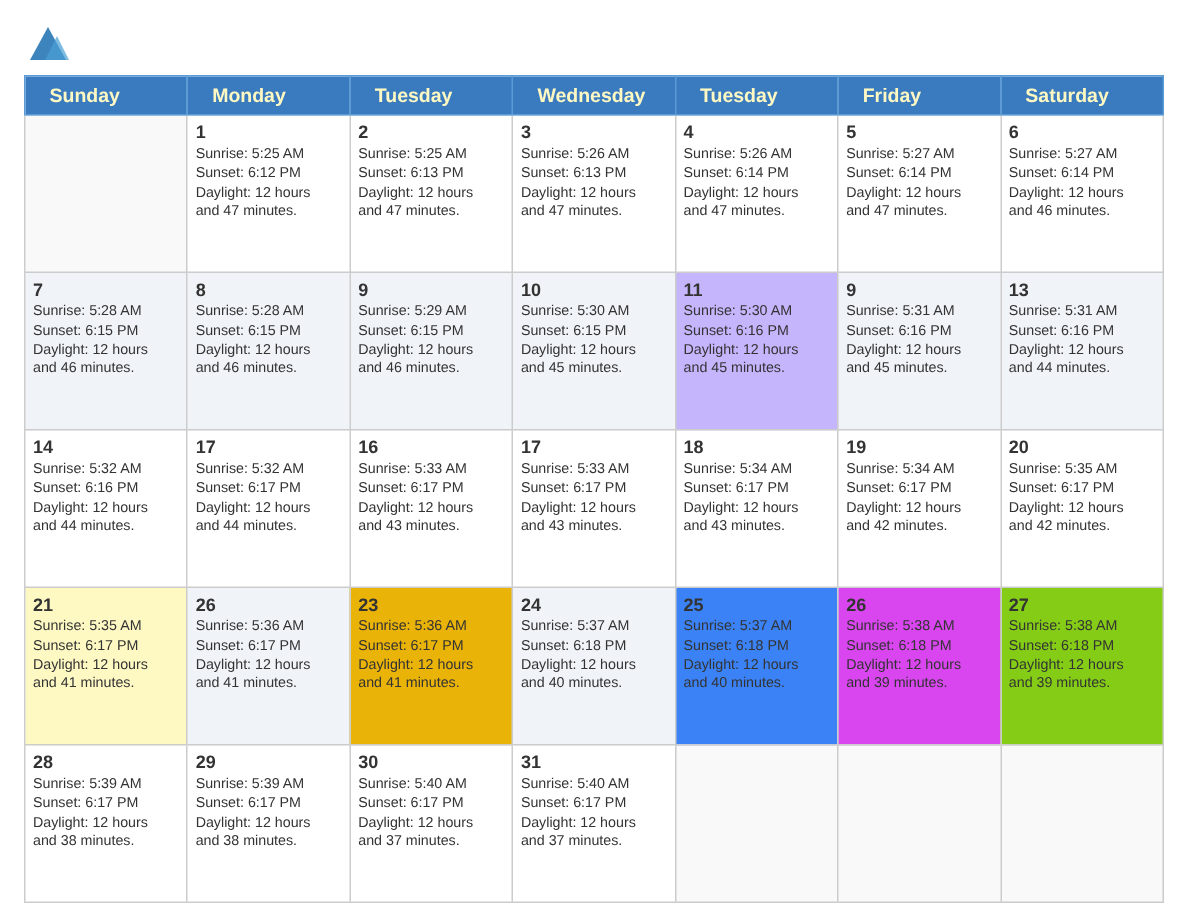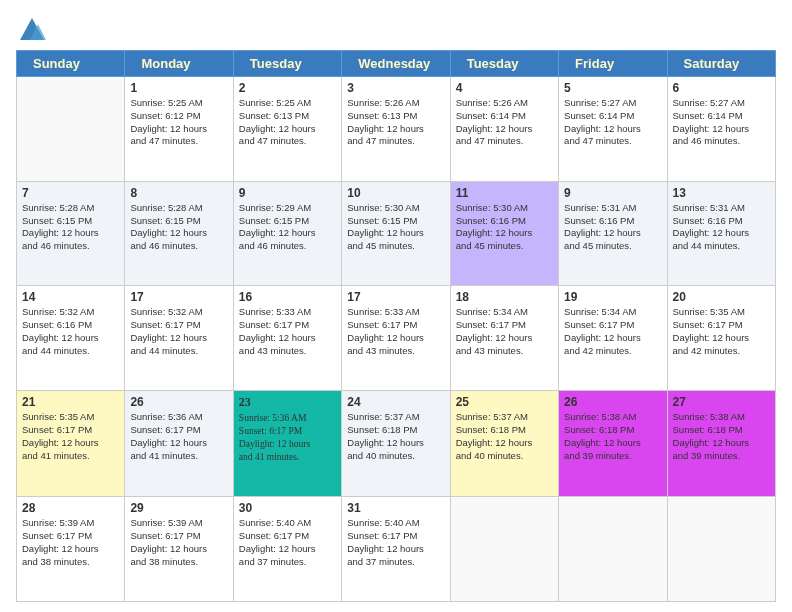--- a/index.html
+++ b/index.html
@@ -287,49 +287,49 @@
 Daylight: 12 hours
 and 41 minutes.</div>
           </td>
           <td style="background: rgb(240, 244, 248);">
             <span class="day-number">26</span>
             <div class="day-info" style="white-space: pre-line;">Sunrise: 5:36 AM
 Sunset: 6:17 PM
 Daylight: 12 hours
 and 41 minutes.</div>
           </td>
-          <td style="background: #14b8a6; font-family: Liberation Serif, serif;">
+          <td style="background: #eab308;">
             <span class="day-number">23</span>
             <div class="day-info" style="white-space: pre-line;">Sunrise: 5:36 AM
 Sunset: 6:17 PM
 Daylight: 12 hours
 and 41 minutes.</div>
           </td>
           <td style="background: rgb(240, 244, 248);">
             <span class="day-number">24</span>
             <div class="day-info" style="white-space: pre-line;">Sunrise: 5:37 AM
 Sunset: 6:18 PM
 Daylight: 12 hours
 and 40 minutes.</div>
           </td>
-          <td style="background: #fef9c3;">
+          <td style="background: #3b82f6;">
             <span class="day-number">25</span>
             <div class="day-info" style="white-space: pre-line;">Sunrise: 5:37 AM
 Sunset: 6:18 PM
 Daylight: 12 hours
 and 40 minutes.</div>
           </td>
           <td style="background: #d946ef;">
             <span class="day-number">26</span>
             <div class="day-info" style="white-space: pre-line;">Sunrise: 5:38 AM
 Sunset: 6:18 PM
 Daylight: 12 hours
 and 39 minutes.</div>
           </td>
-          <td style="background: #d946ef;">
+          <td style="background: #84cc16;">
             <span class="day-number">27</span>
             <div class="day-info" style="white-space: pre-line;">Sunrise: 5:38 AM
 Sunset: 6:18 PM
 Daylight: 12 hours
 and 39 minutes.</div>
           </td>
         </tr>
         <tr>
           <td>
             <span class="day-number">28</span>

